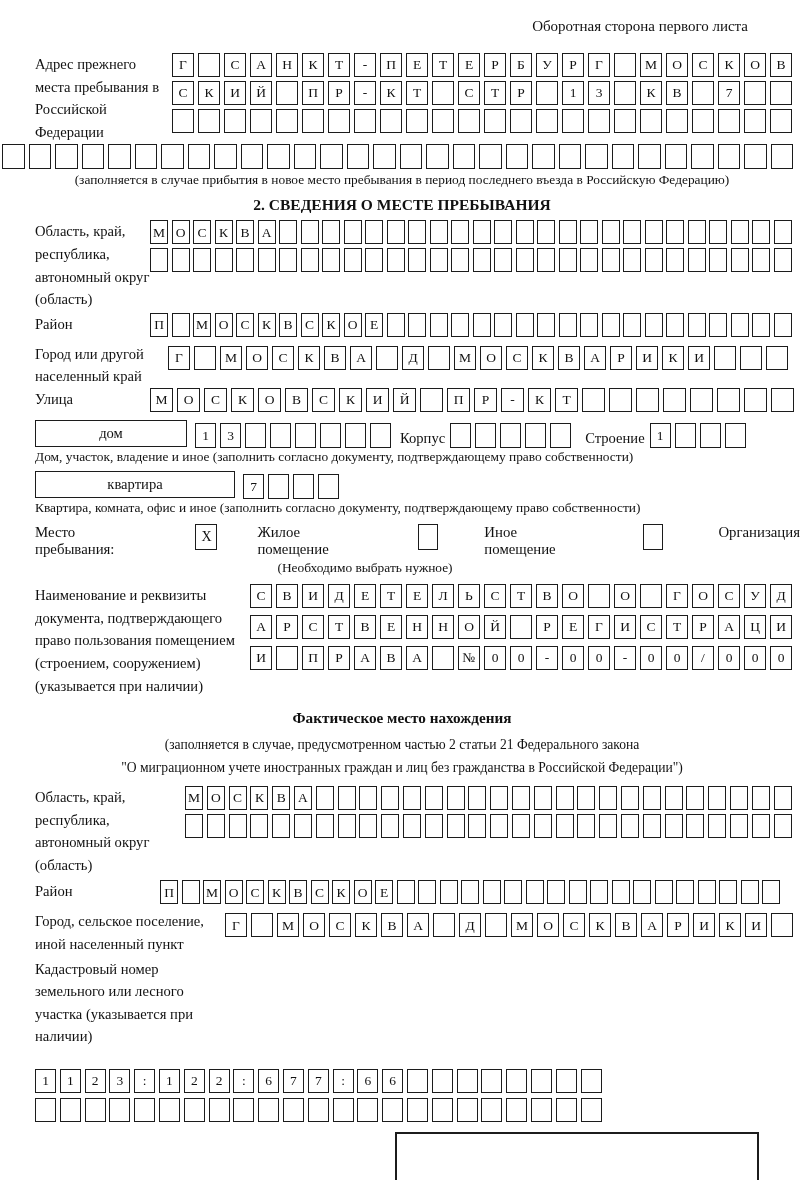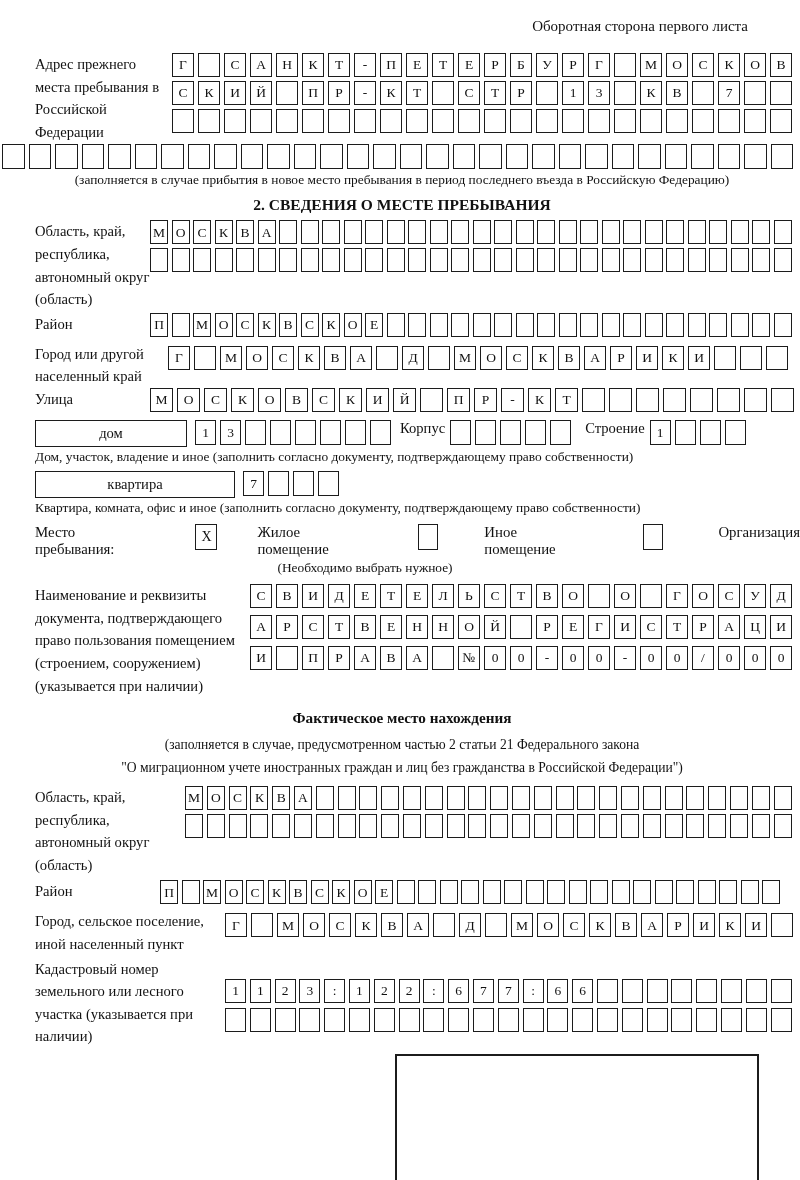--- a/index.html
+++ b/index.html
@@ -26,21 +26,21 @@
   .p265 .cell{width:22.5px;height:25px;margin-right:4px;}
   .p25  .cell{width:21px;height:25px;margin-right:4px;}
   .p215 .cell{width:18px;height:24px;margin-right:3.5px;}
   .p218 .cell{width:18px;height:24px;margin-right:3.8px;}
   .p248 .cell{width:21px;height:24px;margin-right:3.8px;}
   .fullrow{margin-left:-33px;margin-top:1px;}
   .caption{font-size:13.4px;text-align:center;margin:2px 0 6px -33px;width:800px;}
   .sectitle{font-weight:bold;font-size:15.5px;text-align:center;margin:8px 0 6px -33px;width:800px;}
   .namedbox{box-sizing:border-box;border:1.8px solid #1c1c1c;height:27px;display:flex;
             align-items:center;justify-content:center;font-size:14.6px;flex:none;}
-  .houserow{display:flex;align-items:flex-start;margin:4px 0 2px 0;}
+  .houserow{display:flex;align-items:flex-end;margin:4px 0 2px 0;}
   .houserow .lbl{font-size:14.6px;margin:0 5px;}
   .stayrow{display:flex;margin:8px 0 2px 0;font-size:14.8px;gap:30px;}
   .chk{box-sizing:border-box;border:1.7px solid #1c1c1c;width:22px;height:26px;
        display:inline-flex;align-items:center;justify-content:center;font-size:14px;flex:none;}
   .fieldnote{font-size:13.4px;margin:1px 0 6px 0;}
   .centerhint{font-size:13.4px;text-align:center;width:420px;margin:2px 0 8px 120px;}
   .subtitle{font-weight:bold;font-size:15.2px;text-align:center;margin:12px 0 8px -33px;width:800px;}
   .lawnote{font-size:13.6px;text-align:center;margin:0 0 2px -33px;width:800px;line-height:1.5;}
   .stampwrap{margin-left:360px;margin-top:6px;}
   .stampbox{box-sizing:border-box;border:2px solid #1c1c1c;width:364px;height:178px;background:#fff;}
@@ -592,21 +592,21 @@
           <span class="cell">В</span>
           <span class="cell">А</span>
           <span class="cell">Р</span>
           <span class="cell">И</span>
           <span class="cell">К</span>
           <span class="cell">И</span>
           <span class="cell"></span>
         </div>
     </div>
 
-    <div class="flexrow" style="margin-top:2px;">
+    <div class="flexrow" style="margin-top:2px;flex-direction:column;">
       <div class="label w190">Кадастровый номер земельного или лесного участка (указывается при наличии)</div>
       <div style="margin-top:21px;">
         <div class="boxrow p248" style="margin-bottom:5px;">
             <span class="cell">1</span>
             <span class="cell">1</span>
             <span class="cell">2</span>
             <span class="cell">3</span>
             <span class="cell">:</span>
             <span class="cell">1</span>
             <span class="cell">2</span>

